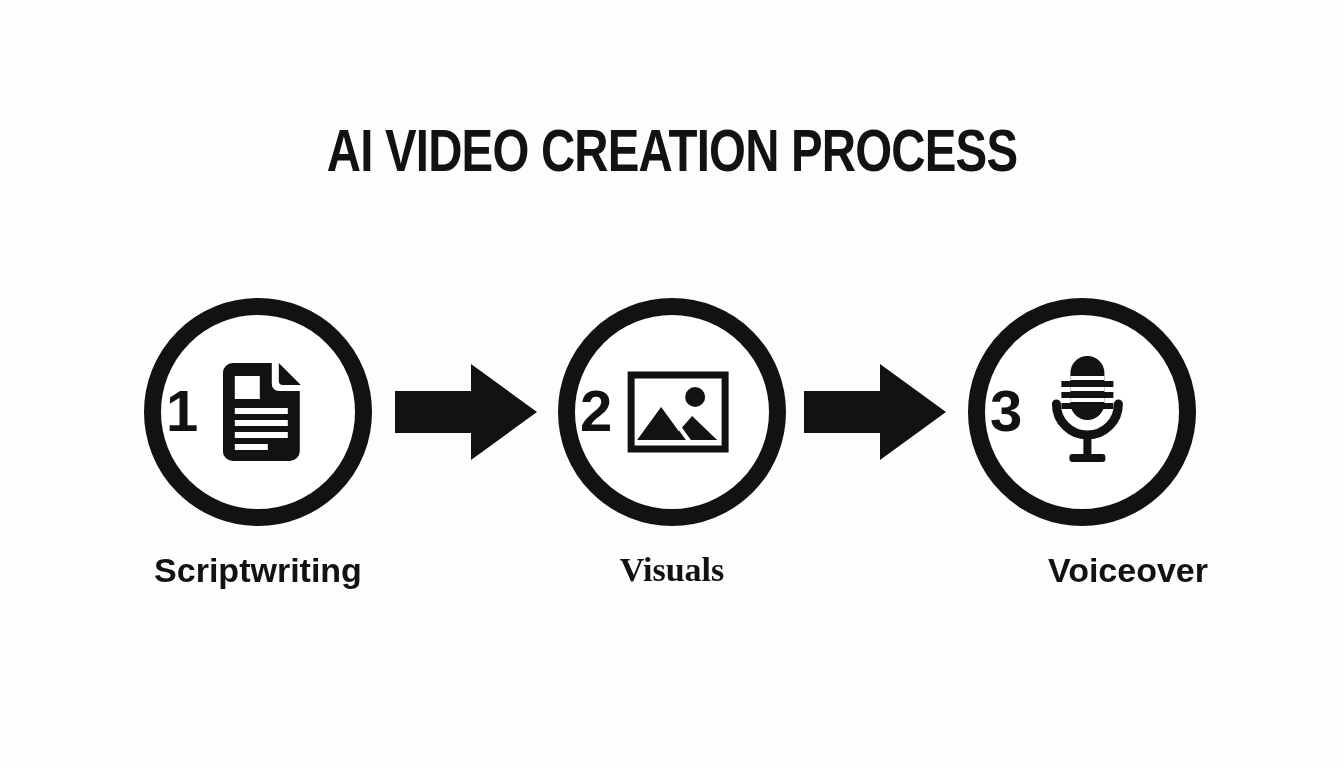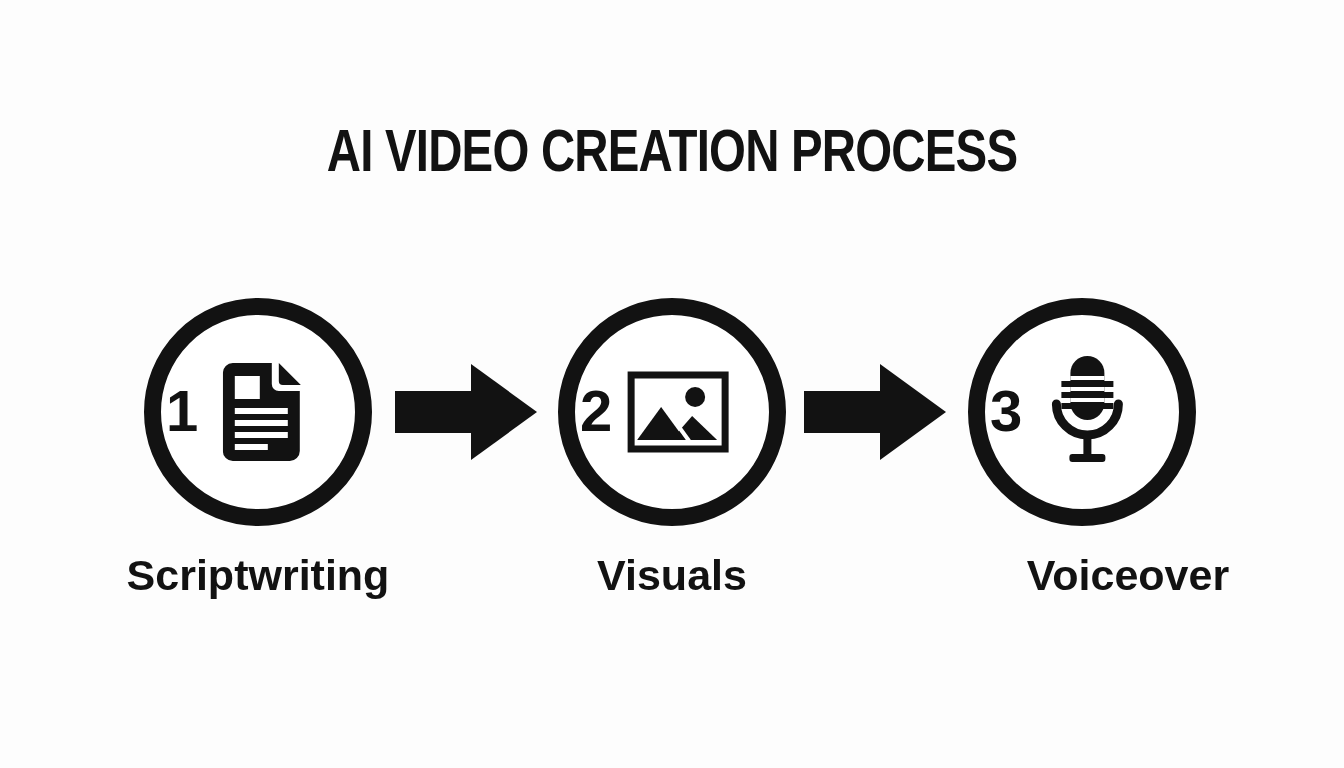--- a/index.html
+++ b/index.html
@@ -69,27 +69,27 @@
     top:362px;
     width:142px;height:100px;
   }
   .arrow-1{left:395px;}
   .arrow-2{left:804px;}
   .step-label{
     position:absolute;
     top:551px;
     width:320px;
     text-align:center;
-    font-size:43px;
+    font-size:34px;
     font-weight:bold;
     color:var(--fg);
     white-space:nowrap;
   }
   .label-1{left:98px;}
-  .label-2{left:512px;}
+  .label-2{left:512px;font-family:Liberation Serif, serif;}
   .label-3{left:968px;}
 </style>
 </head>
 <body>
 
 <div class="canvas">
 
   <h1 class="title"><span class="squeeze">AI VIDEO CREATION PROCESS</span></h1>
 
   <div class="step step-1">

